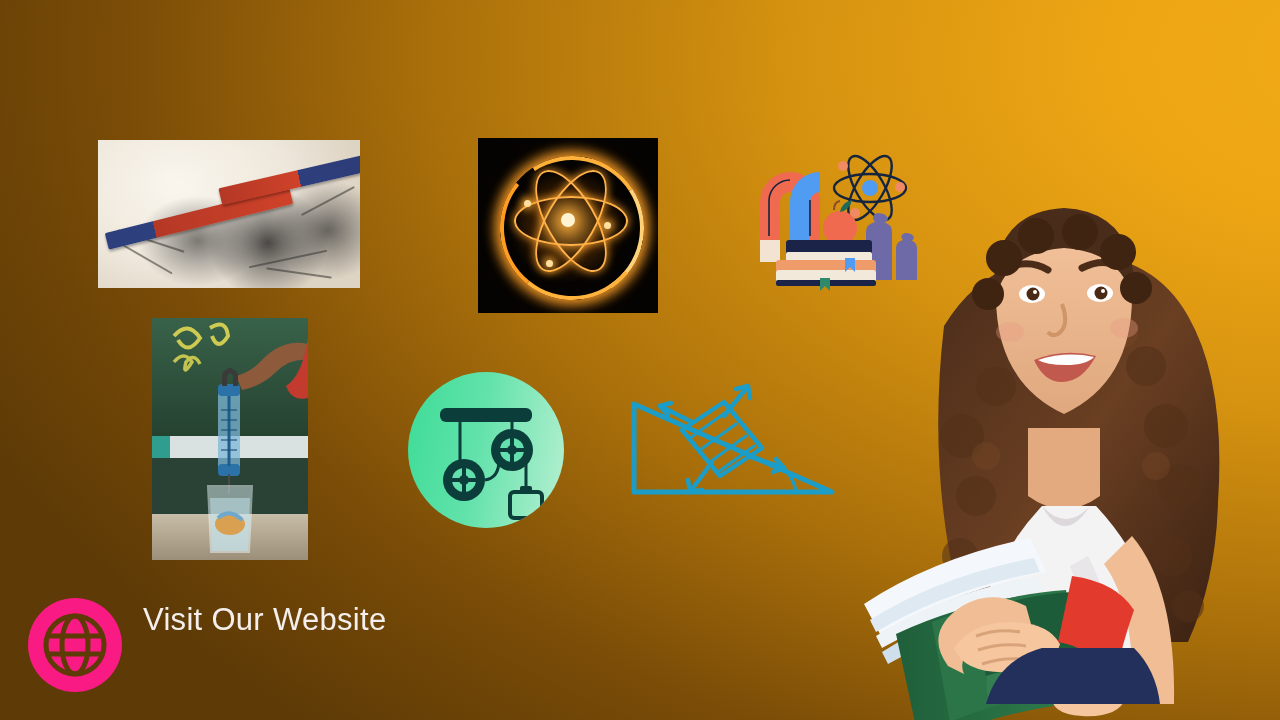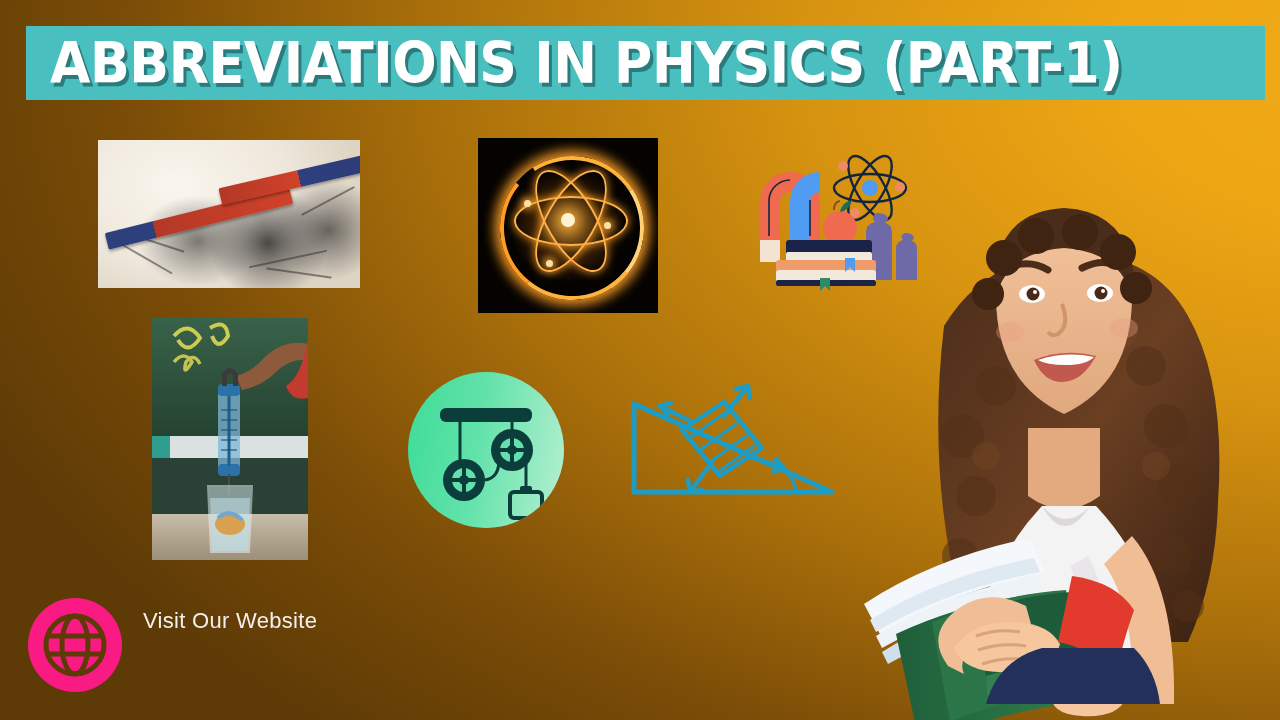--- a/index.html
+++ b/index.html
@@ -86,31 +86,28 @@
 
   
   .incline{left:620px;top:382px;width:220px;height:126px;}
 
   
   .woman{position:absolute;left:836px;top:136px;width:436px;height:584px;}
 
   
   .footer{position:absolute;left:28px;top:594px;width:620px;height:104px;}
   .globe-wrap{position:absolute;left:0;top:4px;width:94px;height:94px;}
-  .visit{position:absolute;left:115px;top:14px;font-size:22px;color:#f4efec;letter-spacing:.3px;font-weight:400;}
+  .visit{position:absolute;left:115px;top:8px;font-size:31px;color:#f4efec;letter-spacing:.3px;font-weight:400;}
   .site{position:absolute;left:113px;top:38px;font-size:42px;font-weight:bold;color:#eef0f4;letter-spacing:-.4px;}
 </style>
 </head>
 <body>
 
 <div class="stage">
 
-  <div class="banner">
-    <div class="banner-title">ABBREVIATIONS IN PHYSICS (PART-1)</div>
-  </div>
 
   <div class="card magnet">
     <div class="sheen"></div>
     <div class="filings f1"></div>
     <div class="filings f2"></div>
     <div class="filings f3"></div>
     <div class="fstreak" style="left:18px;top:100px;width:70px;transform:rotate(18deg);"></div>
     <div class="fstreak" style="left:20px;top:118px;width:58px;transform:rotate(30deg);"></div>
     <div class="fstreak" style="left:150px;top:118px;width:80px;transform:rotate(-12deg);"></div>
     <div class="fstreak" style="left:168px;top:132px;width:66px;transform:rotate(8deg);"></div>

